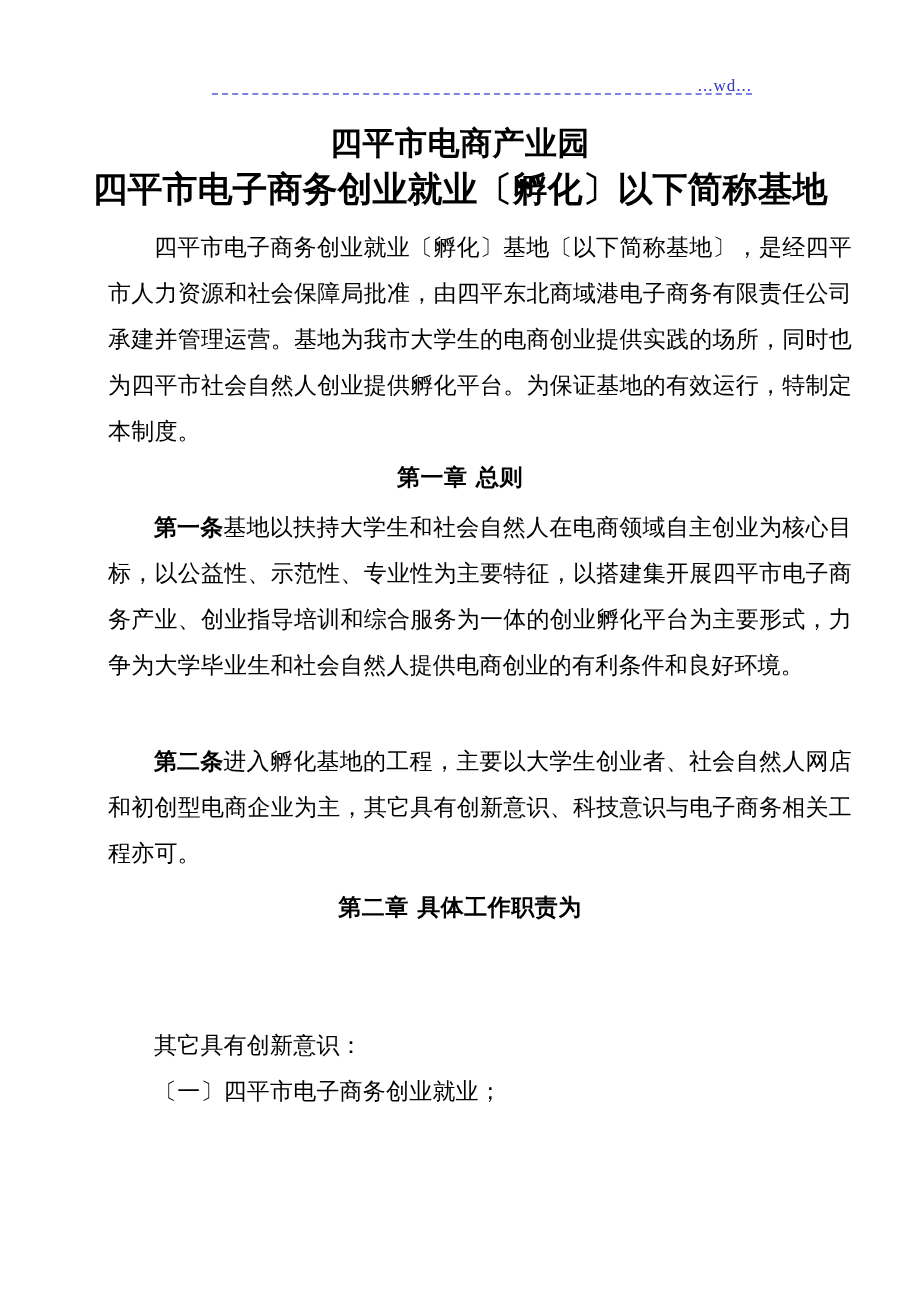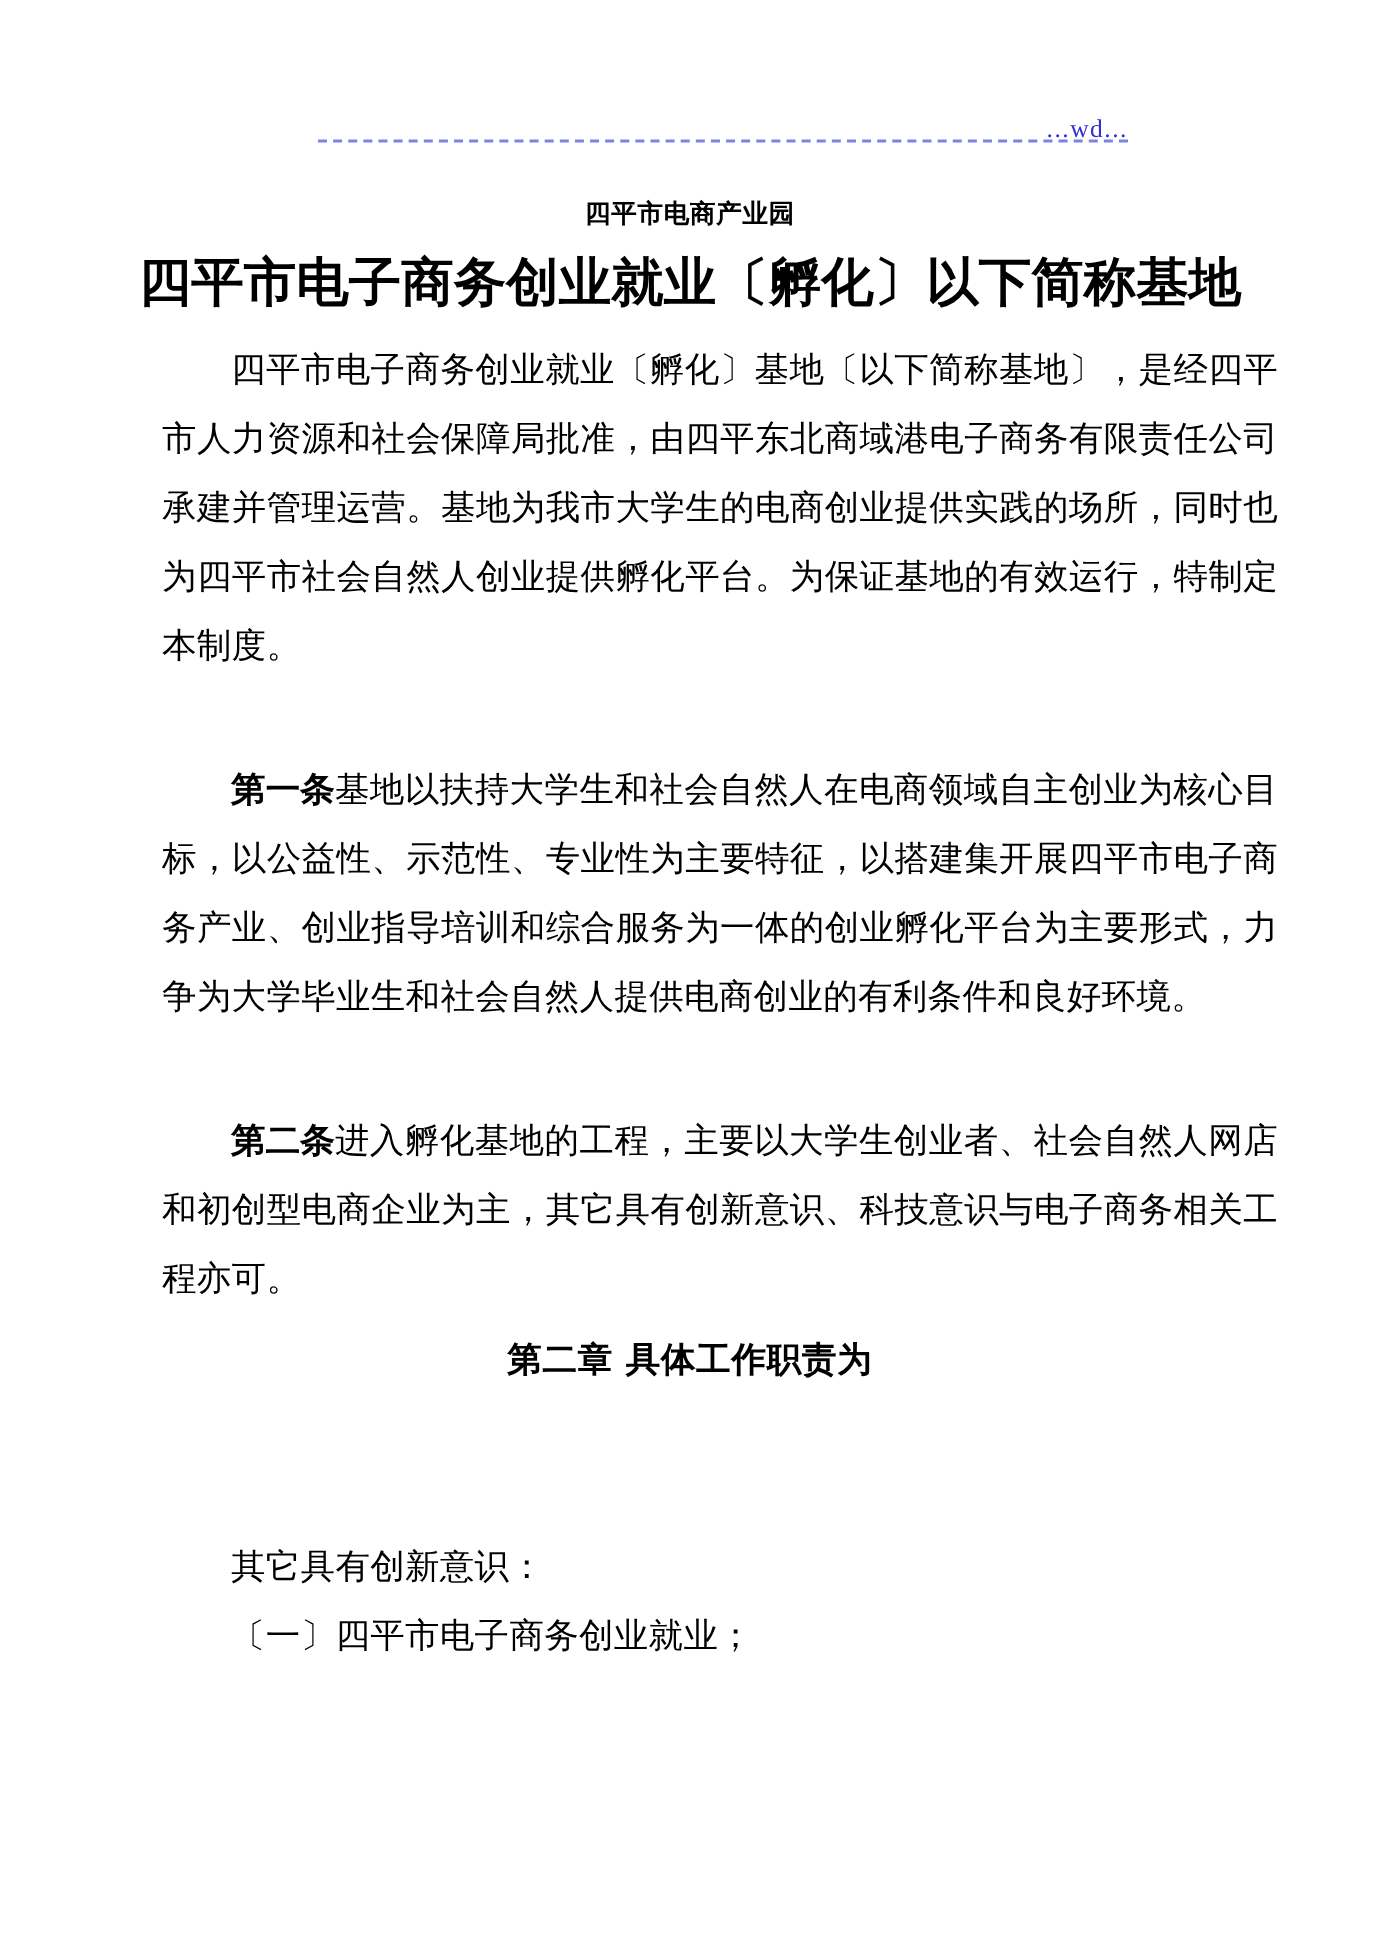--- a/index.html
+++ b/index.html
@@ -55,21 +55,21 @@
 
   
   .title-small {
     position: absolute;
     left: 0;
     top: 126px;
     width: 920px;
     text-align: center;
     font-family: "DejaVu Serif", "Liberation Serif", serif;
     font-weight: bold;
-    font-size: 17px;
+    font-size: 32px;
     line-height: 34px;
     letter-spacing: 0.5px;
   }
   .title-main {
     position: absolute;
     left: 0;
     top: 166px;
     width: 920px;
     text-align: center;
     font-family: "DejaVu Serif", "Liberation Serif", serif;
@@ -133,20 +133,21 @@
   </div>
 
   <div class="title-small">四平市电商产业园</div>
 
   <div class="title-main">四平市电子商务创业就业〔孵化〕以下简称基地</div>
 
   <div class="body-block" id="para-intro">
     <p>四平市电子商务创业就业〔孵化〕基地〔以下简称基地〕，是经四平市人力资源和社会保障局批准，由四平东北商域港电子商务有限责任公司承建并管理运营。基地为我市大学生的电商创业提供实践的场所，同时也为四平市社会自然人创业提供孵化平台。为保证基地的有效运行，特制定本制度。</p>
   </div>
 
+  <div class="chapter" id="ch1">第一章  总则</div>
 
   <div class="body-block" id="para-art1">
     <p><span class="lead">第一条</span><span>基地以扶持大学生和社会自然人在电商领域自主创业为核心目标，以公益性、示范性、专业性为主要特征，以搭建集开展四平市电子商务产业、创业指导培训和综合服务为一体的创业孵化平台为主要形式，力争为大学毕业生和社会自然人提供电商创业的有利条件和良好环境。</span></p>
   </div>
 
   <div class="body-block" id="para-art2">
     <p><span class="lead">第二条</span><span>进入孵化基地的工程，主要以大学生创业者、社会自然人网店和初创型电商企业为主，其它具有创新意识、科技意识与电子商务相关工程亦可。</span></p>
   </div>
 
   <div class="chapter" id="ch2">第二章  具体工作职责为</div>

